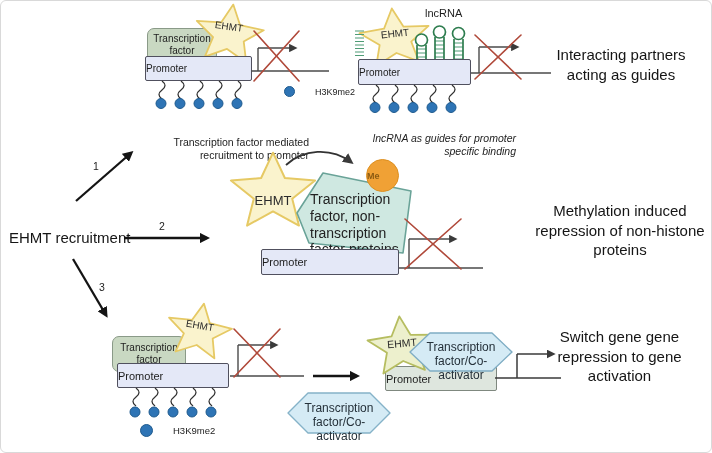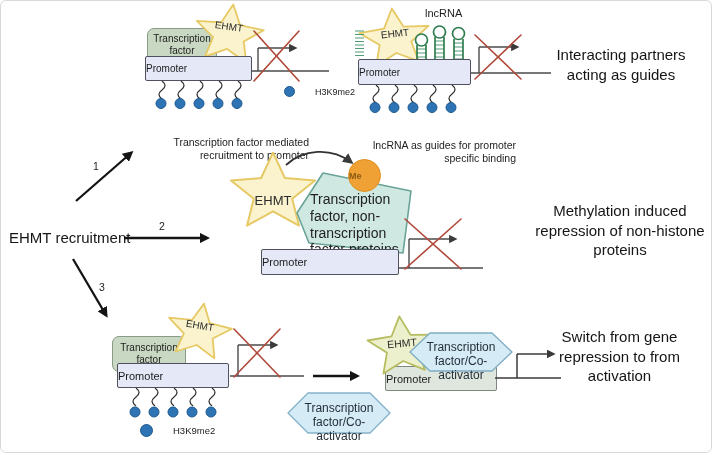--- a/index.html
+++ b/index.html
@@ -168,21 +168,21 @@
       <path d="M0,40 H80"></path>
         <path d="M8,40 V14"></path>
         <path d="M8,14 H46" marker-end="url(#mg)"></path>
     </g>
     <g stroke="#b0493a" stroke-width="1.6" stroke-linecap="round">
       <path d="M4,2 L50,46"></path>
         <path d="M50,2 L4,46"></path>
     </g>
   </svg>
 
-  <div class="abs cap" style="left:345px;top:110px;width:170px;">lncRNA as guides for promoter specific binding</div>
+  <div class="abs cap" style="left:345px;top:103px;width:170px;font-style:italic;">lncRNA as guides for promoter specific binding</div>
 
   <div class="abs side" style="left:534px;top:44px;width:172px;">Interacting partners acting as guides</div>
 
   <div class="abs" style="left:8px;top:228px;font-size:15px;color:#151515;">EHMT recruitment</div>
 
   <svg class="abs" style="left:58px;top:142px;" width="160" height="185" viewBox="0 0 160 185">
     <g stroke="#141414" stroke-width="2.3" fill="none">
       <path d="M17,58 L72,10" marker-end="url(#mh)"></path>
       <path d="M65,95 L148,95" marker-end="url(#mh)"></path>
       <path d="M14,116 L47,172" marker-end="url(#mh)"></path>
@@ -200,21 +200,21 @@
     <path d="M3,16 C20,0 48,-2 68,13" stroke="#333" stroke-width="1.8" fill="none" marker-end="url(#mg)"></path>
   </svg>
 
   <svg class="abs" style="left:292px;top:167px;" width="122" height="90" viewBox="0 0 122 90">
     <polygon points="4,45 30,5 118,23 110,85 16,75" stroke="#6aa398" stroke-width="1.6" stroke-linejoin="round" fill="#cfe8e1"></polygon>
   </svg>
   <div class="abs" style="left:309px;top:190px;width:102px;font-size:14px;line-height:1.2;color:#222;">Transcription factor, non-transcription factor proteins</div>
 
   <div class="abs starlbl" style="left:234px;top:192px;width:76px;font-size:13px;">EHMT</div>
 
-  <div class="abs box" style="left:347px;top:158px;width:33px;height:33px;border-radius:50%;
+  <div class="abs box" style="left:365px;top:158px;width:33px;height:33px;border-radius:50%;
        background:#f0a135;border:1px solid #dd8f1f;font-size:9px;font-weight:700;color:#8a5a12;">
     <span>Me</span>
   </div>
 
   <div class="abs box prom" style="left:260px;top:248px;width:138px;height:26px;font-size:11px;">
     <span>Promoter</span>
   </div>
 
   <svg class="abs" style="left:398px;top:214px;" width="86" height="56" viewBox="0 0 86 56">
     <g stroke="#4a4a4a" stroke-width="1.4" fill="none">
@@ -303,15 +303,15 @@
   <div class="abs starlbl" style="left:371px;top:336px;width:60px;font-size:10.5px;transform:rotate(-5deg);">EHMT</div>
 
   <svg class="abs" style="left:494px;top:346px;" width="72" height="34" viewBox="0 0 72 34">
     <g stroke="#3a3a3a" stroke-width="1.5" fill="none">
       <path d="M0,31 H66"></path>
         <path d="M22,31 V7"></path>
         <path d="M22,7 H58" marker-end="url(#mg)"></path>
     </g>
   </svg>
 
-  <div class="abs side" style="left:527px;top:326px;width:183px;">Switch from gene repression to from activation</div>
+  <div class="abs side" style="left:527px;top:326px;width:183px;">Switch gene gene repression to gene activation</div>
 
 </div>
 
 </body></html>

